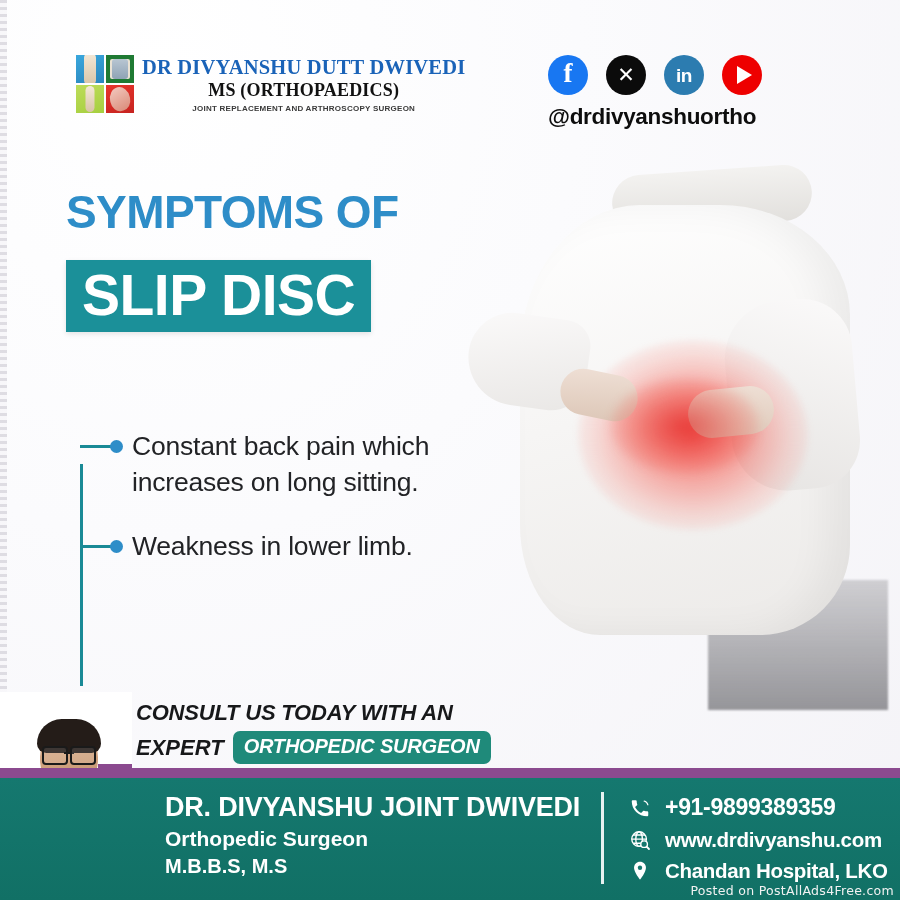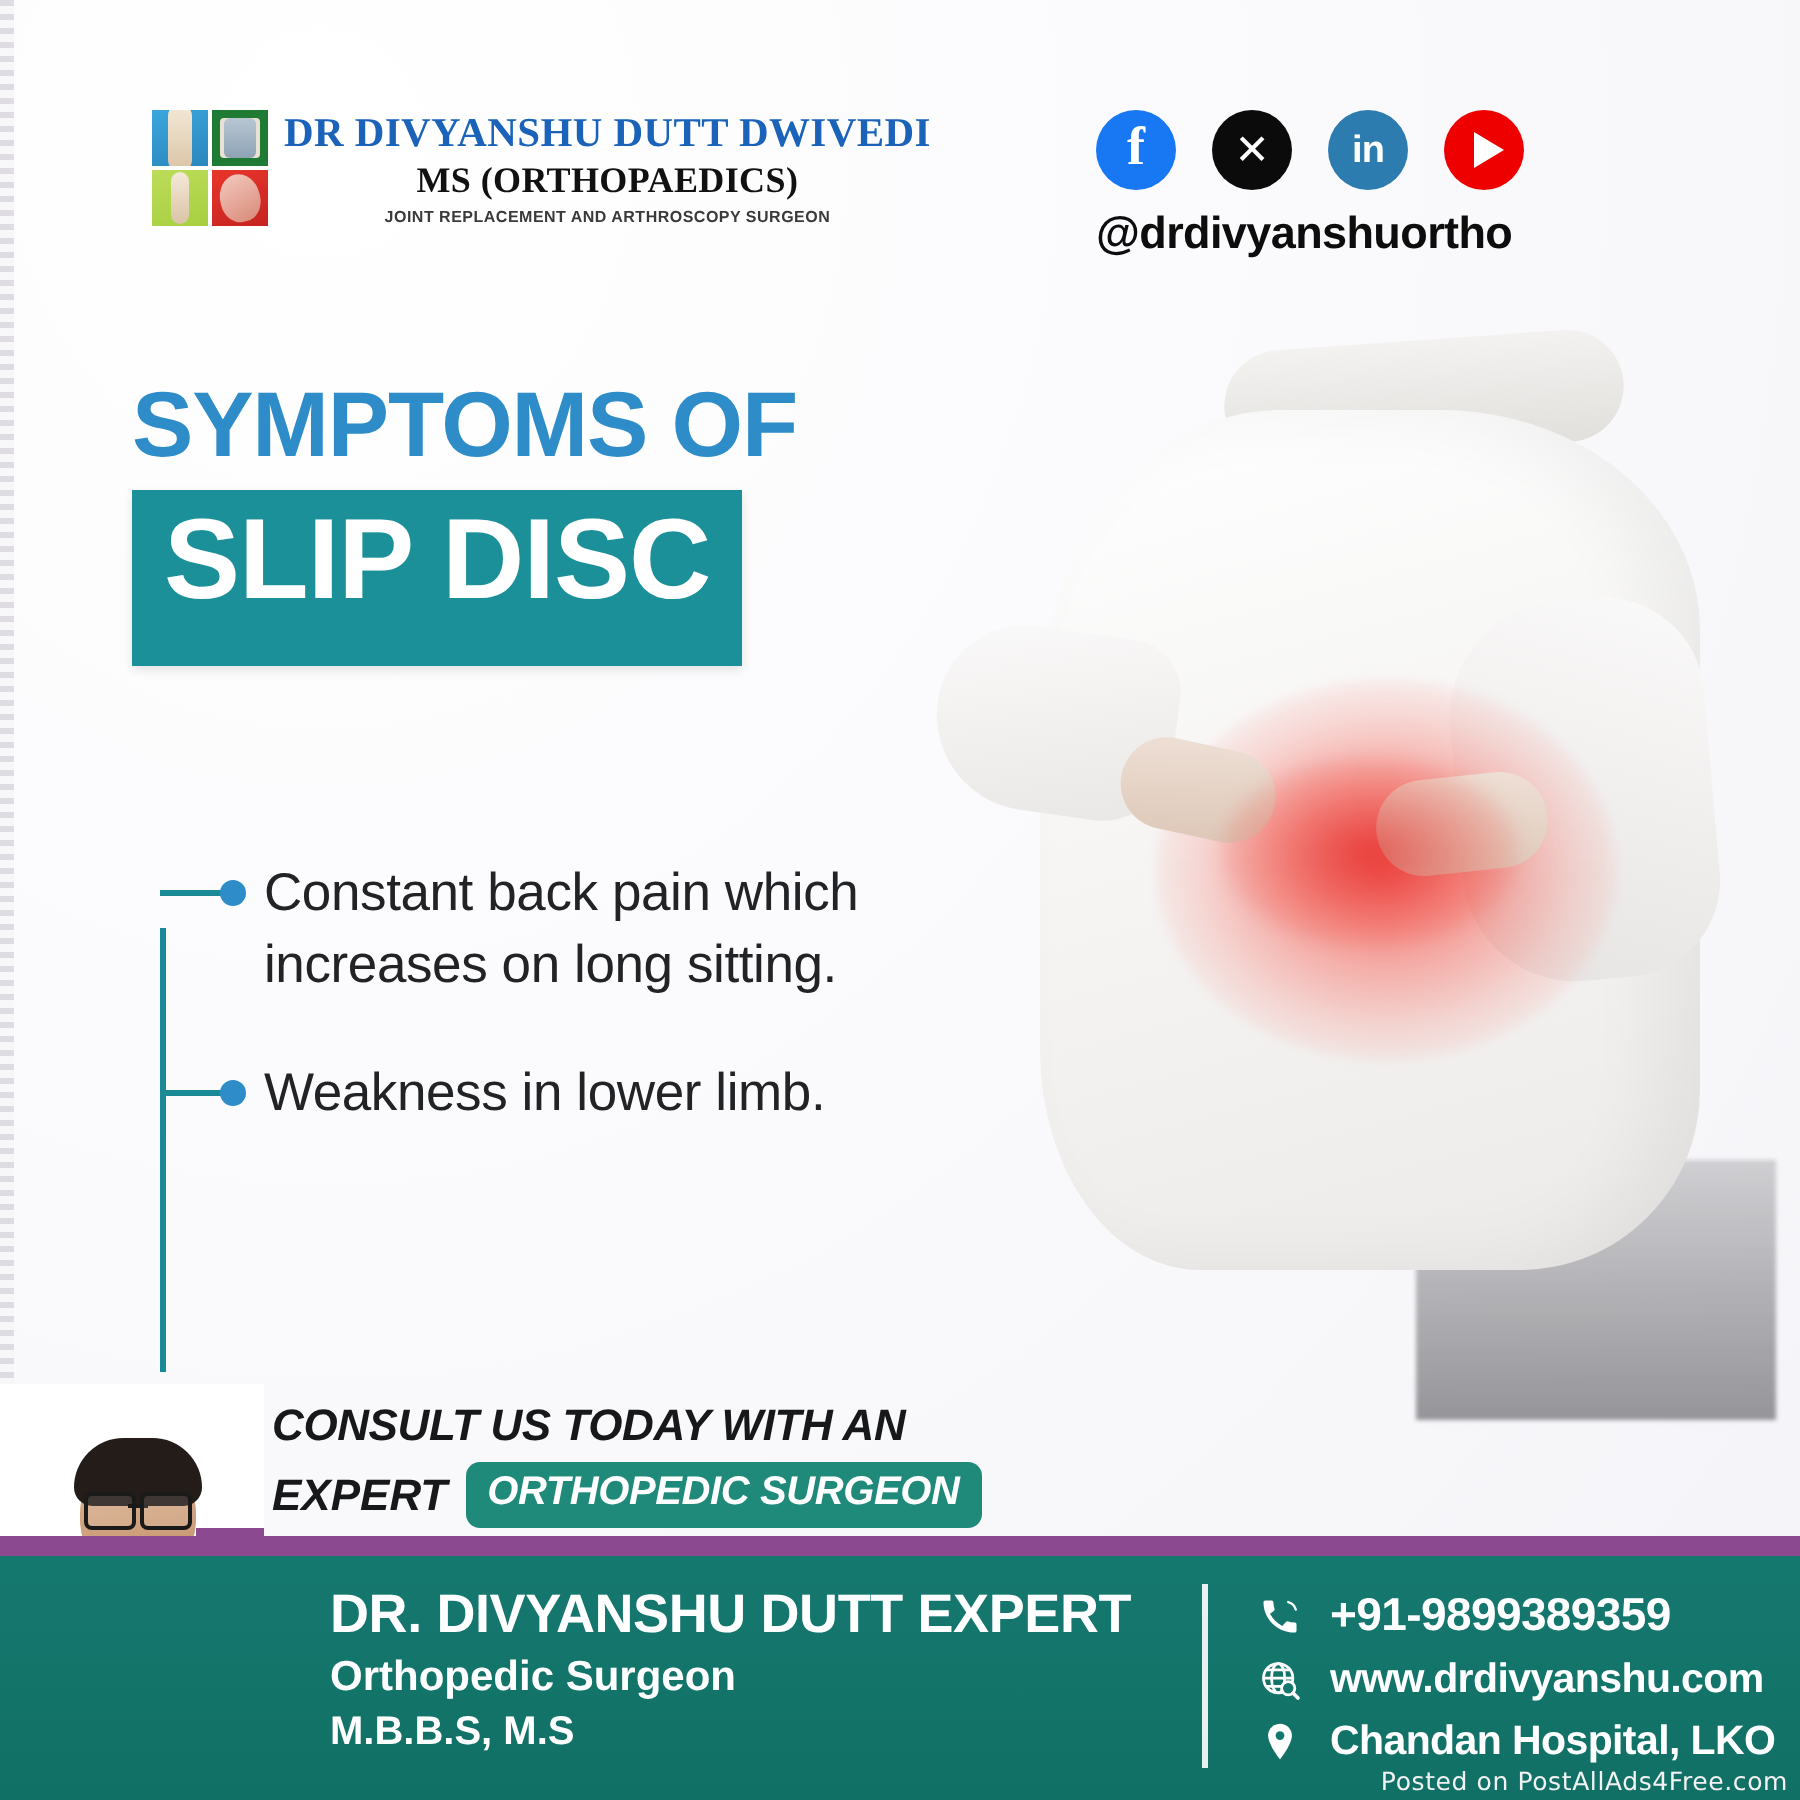--- a/index.html
+++ b/index.html
@@ -158,22 +158,22 @@
   .headline { position:absolute; left:66px; top:182px; }
   .h-signs {
     font-size:79px; font-weight:bold; color:#2e8dc8;
     line-height:.92; letter-spacing:-1.5px;
   }
   .h-symptoms {
     font-size:46px; font-weight:bold; color:#2e8dc8;
     line-height:1.06; letter-spacing:-.6px; margin-top:6px;
   }
   .h-banner {
-    margin-top:8px; background:#1b9099;
-    padding:7px 16px 24px 16px; display:inline-block;
+    margin-top:23px; background:#1b9099;
+    padding:7px 16px 8px 16px; display:inline-block;
     box-shadow:0 2px 5px rgba(0,0,0,.10);
   }
   .h-banner span {
     font-size:57px; font-weight:bold; color:#ffffff;
     letter-spacing:-.5px; line-height:1;
   }
 
   
   .bullets { position:absolute; left:80px; top:428px; width:440px; }
   .b-spine {
@@ -416,21 +416,21 @@
     <div class="d-glass">
         <i></i>
       </div>
     <div class="d-smile"></div>
   </div>
 
   <div class="purple-bar"></div>
 
   <div class="footer">
     <div class="f-name">
-      <div class="f-doc">DR. DIVYANSHU DUTT EXPERT</div>
+      <div class="f-doc">DR. DIVYANSHU JOINT DWIVEDI</div>
       <div class="f-role">Orthopedic Surgeon</div>
       <div class="f-deg">M.B.B.S, M.S</div>
     </div>
 
     <div class="f-div"></div>
 
     <div class="f-contact">
       <div class="f-row">
         <span class="f-ico">
           <svg width="22" height="22" viewBox="0 0 24 24" fill="#fff">

